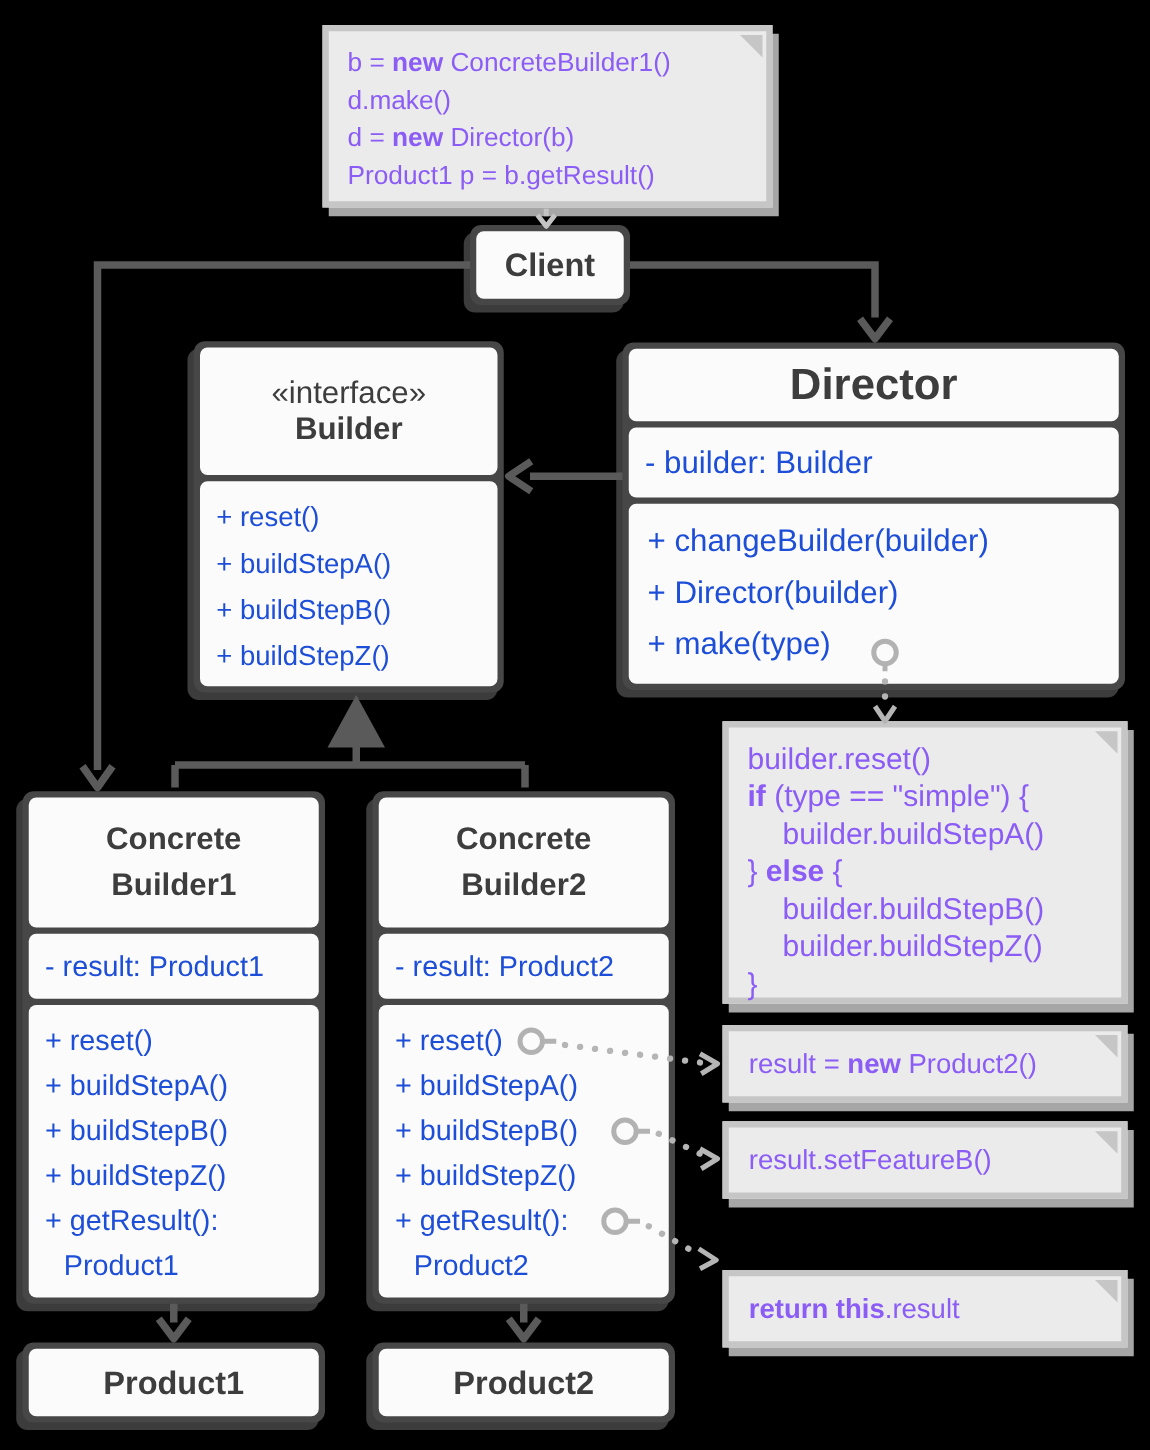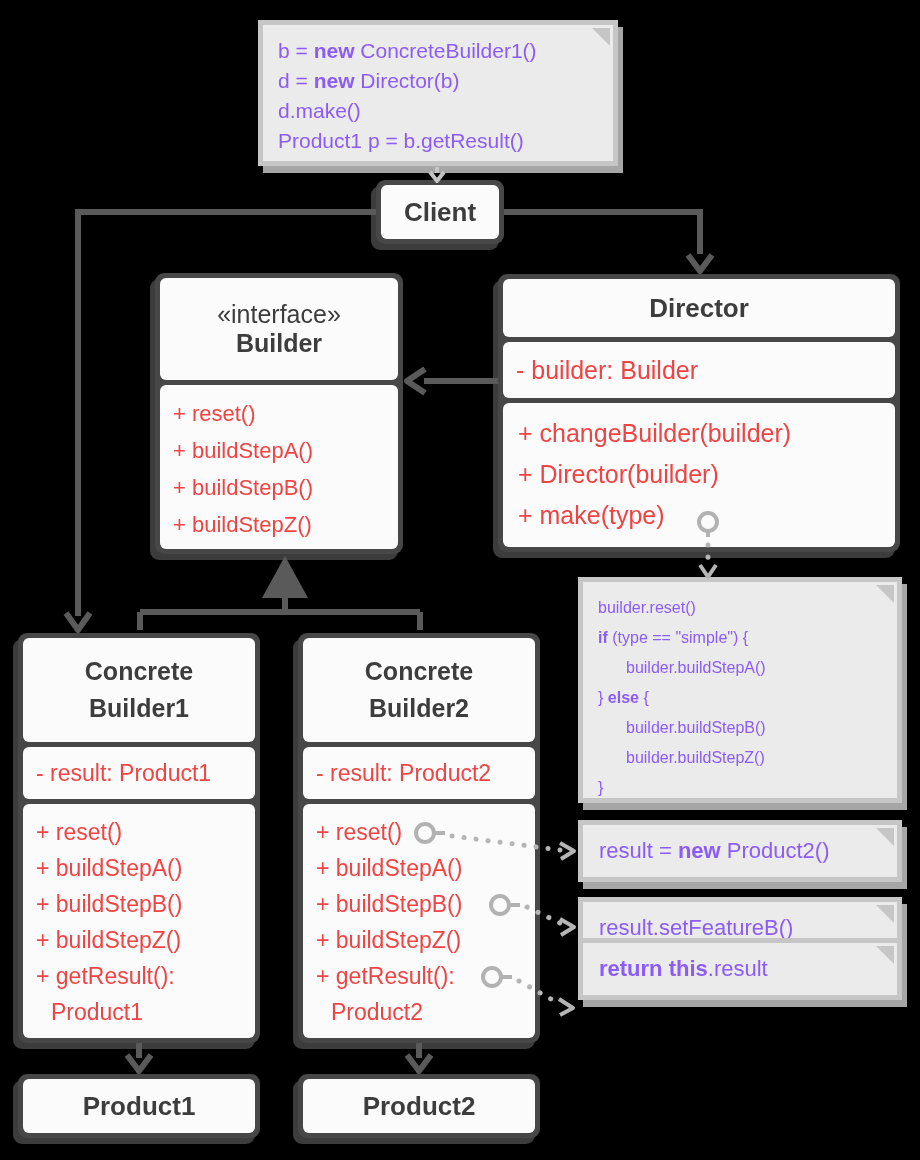--- a/index.html
+++ b/index.html
@@ -4,21 +4,21 @@
 <style>
   html,body{margin:0;padding:0;background:#000;}
   #canvas{position:relative;width:920px;height:1160px;background:#000;overflow:hidden;
           font-family:"Liberation Sans",sans-serif;}
   svg.overlay{position:absolute;left:0;top:0;z-index:6;pointer-events:none;}
 
   
   .frame{position:absolute;background:#474747;border-radius:9px;padding:5px;
          box-sizing:border-box;box-shadow:-5px 6px 0 #3c3c3c;z-index:3;
          display:flex;flex-direction:column;}
-  .comp{background:#fbfbfb;border-radius:6px;color:#ef4444;box-sizing:border-box;}
+  .comp{background:#fbfbfb;border-radius:6px;color:#1d4ed8;box-sizing:border-box;}
   .comp + .comp{margin-top:5px;}
   .hdr{display:flex;flex-direction:column;align-items:center;justify-content:center;
        font-size:25px;color:#3d3d3d;}
   .hdr .nm{font-weight:bold;}
   .members{font-size:23px;line-height:36px;padding:10px 0 0 13px;flex:1;}
   .attr{display:flex;align-items:center;padding-left:13px;font-size:24px;}
   .methodline{white-space:nowrap;}
   .wrapline{padding-left:15px;}
   .singlebox{display:flex;align-items:center;justify-content:center;
              font-weight:bold;font-size:26px;color:#3d3d3d;flex:1;}
@@ -90,22 +90,22 @@
     </g>
   </svg>
 
   <div class="note" style="left:258px;top:20px;width:360px;height:146px;">
     <span class="dogear">
       <svg width="20" height="20">
           <path d="M1 1 L19 19 V1 Z" fill="#c6c6c6"></path>
         </svg></span>
     <div class="codebody">
       <div><span>b = </span><b>new</b><span> ConcreteBuilder1()</span></div>
+      <div>d.make()</div>
       <div><span>d = </span><b>new</b><span> Director(b)</span></div>
-      <div>d.make()</div>
       <div>Product1 p = b.getResult()</div>
     </div>
   </div>
 
   <div class="frame" style="left:376px;top:180px;width:128px;height:64px;">
     <div class="comp singlebox">Client</div>
   </div>
 
   <div class="frame" style="left:155px;top:273px;width:248px;height:281px;">
     <div class="comp hdr" style="height:102px;">
@@ -114,37 +114,37 @@
     </div>
     <div class="comp members" style="font-size:22px;line-height:37px;">
       <div class="methodline">+ reset()</div>
       <div class="methodline">+ buildStepA()</div>
       <div class="methodline">+ buildStepB()</div>
       <div class="methodline">+ buildStepZ()</div>
     </div>
   </div>
 
   <div class="frame" style="left:498px;top:274px;width:402px;height:278px;">
-    <div class="comp hdr" style="height:58px;font-size:26px;">
+    <div class="comp hdr" style="height:58px;font-size:35px;">
       <div class="nm">Director</div>
     </div>
     <div class="comp attr" style="height:56px;font-size:25px;">- builder: Builder</div>
     <div class="comp members" style="font-size:25px;line-height:41px;padding-left:15px;">
       <div class="methodline">+ changeBuilder(builder)</div>
       <div class="methodline">+ Director(builder)</div>
       <div class="methodline">+ make(type)</div>
     </div>
   </div>
 
   <div class="note" style="left:578px;top:577px;width:324px;height:226px;">
     <span class="dogear">
       <svg width="20" height="20">
           <path d="M1 1 L19 19 V1 Z" fill="#c6c6c6"></path>
         </svg></span>
-    <div class="codebody" style="font-size:16px;">
+    <div class="codebody" style="font-size:24px;">
       <div>builder.reset()</div>
       <div><b>if</b><span> (type == "simple") {</span></div>
       <div class="ind">builder.buildStepA()</div>
       <div><span>} </span><b>else</b><span> {</span></div>
       <div class="ind">builder.buildStepB()</div>
       <div class="ind">builder.buildStepZ()</div>
       <div>}</div>
     </div>
   </div>
 
@@ -189,21 +189,21 @@
   </div>
 
   <div class="note onelinenote" style="left:578px;top:897px;width:324px;height:62px;">
     <span class="dogear">
       <svg width="20" height="20">
           <path d="M1 1 L19 19 V1 Z" fill="#c6c6c6"></path>
         </svg></span>
     <span>result.setFeatureB()</span>
   </div>
 
-  <div class="note onelinenote" style="left:578px;top:938px;width:324px;height:62px;">
+  <div class="note onelinenote" style="left:578px;top:1016px;width:324px;height:62px;">
     <span class="dogear">
       <svg width="20" height="20">
           <path d="M1 1 L19 19 V1 Z" fill="#c6c6c6"></path>
         </svg></span>
     <span><b>return this</b><span>.result</span></span>
   </div>
 
   <div class="frame" style="left:18px;top:1074px;width:242px;height:64px;">
     <div class="comp singlebox">Product1</div>
   </div>

